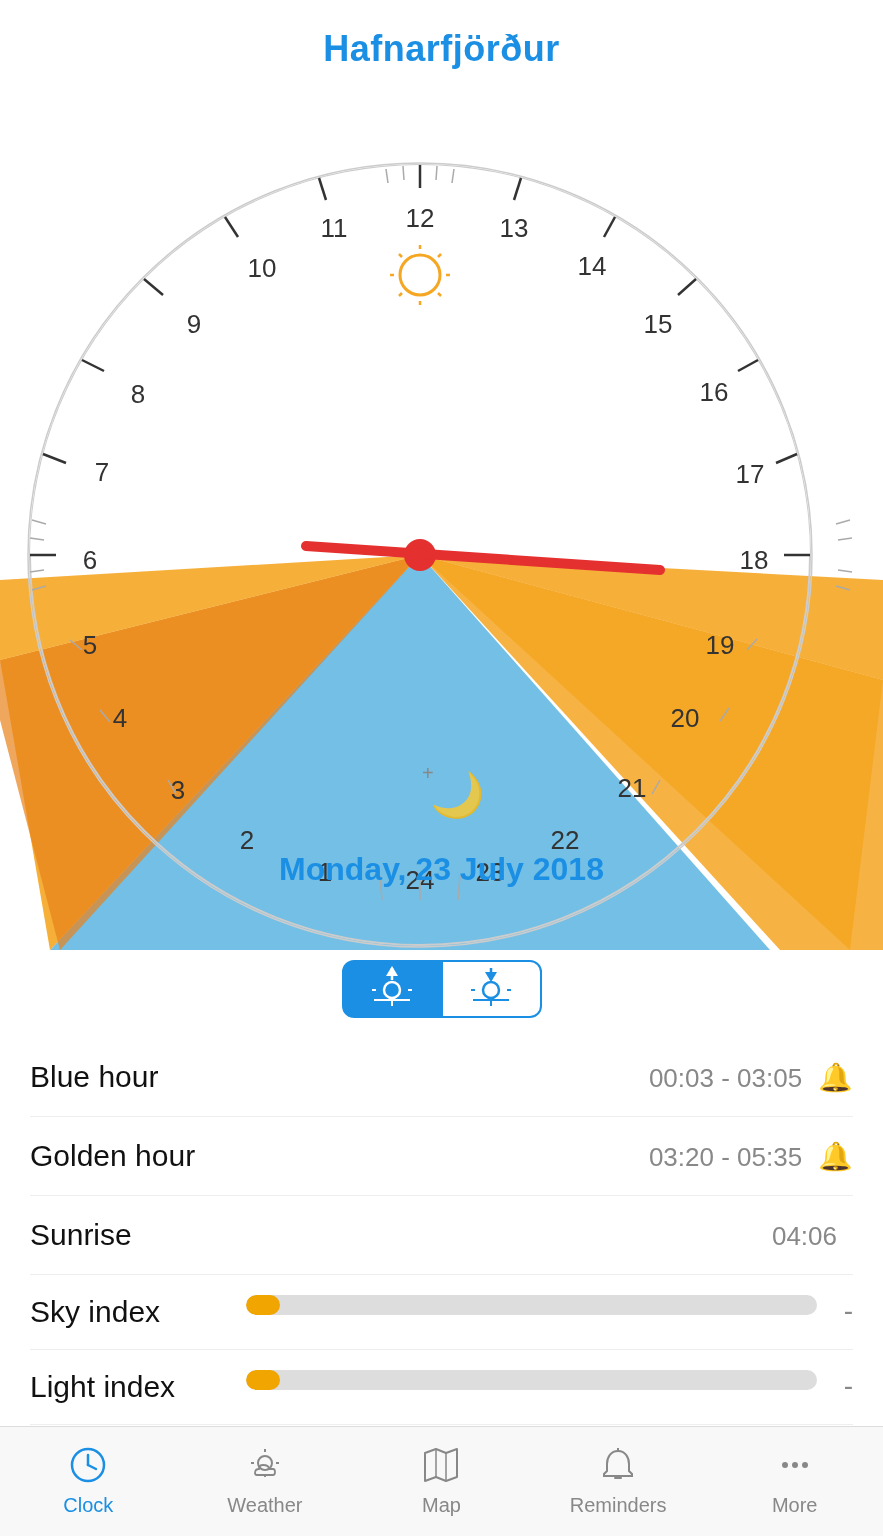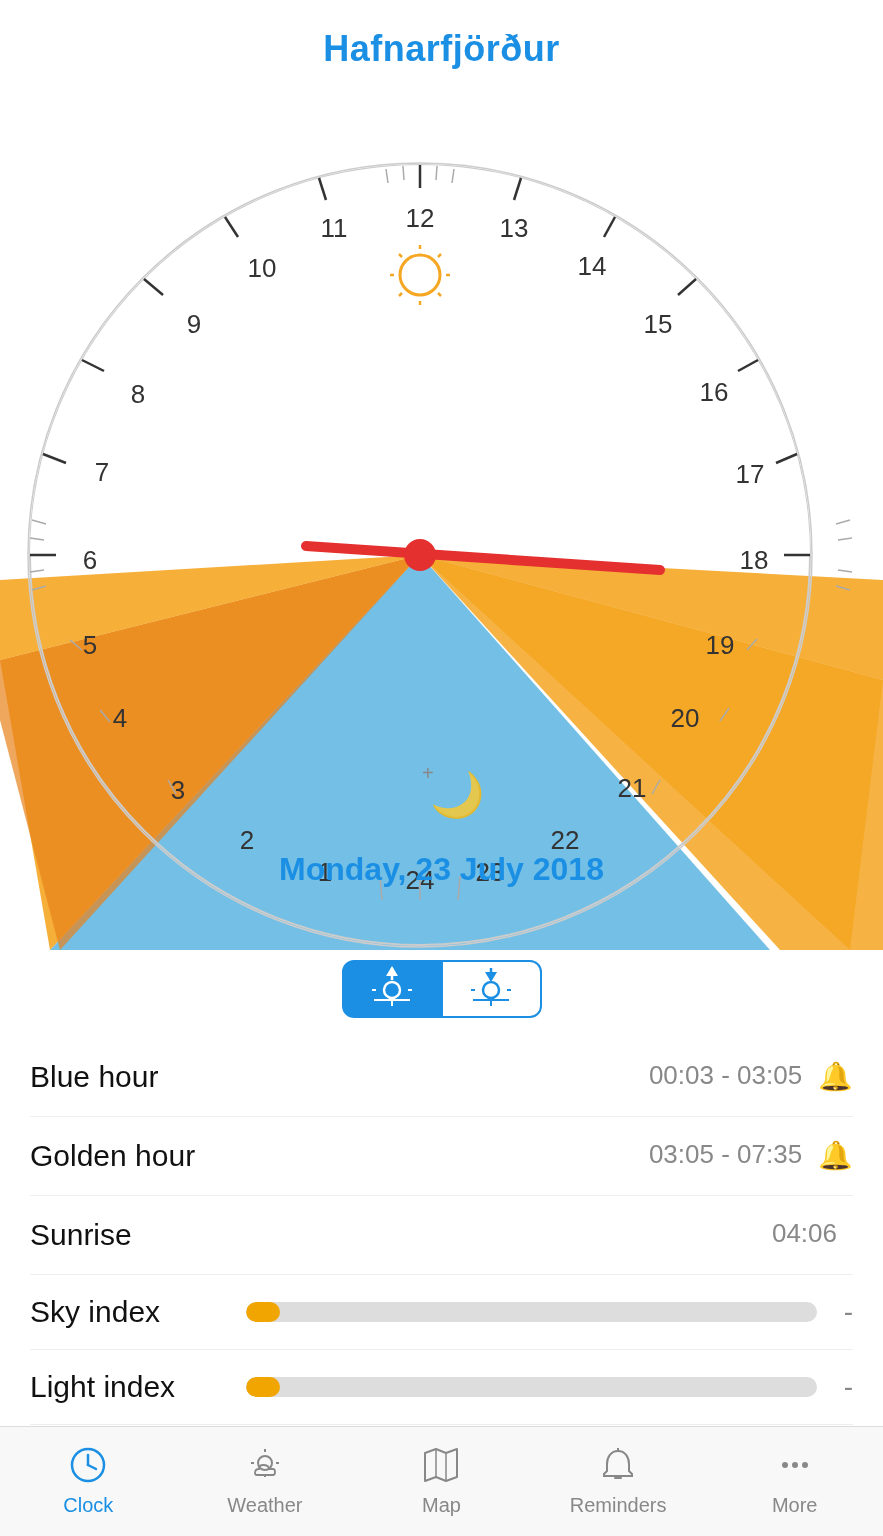--- a/index.html
+++ b/index.html
@@ -86,21 +86,21 @@
     }
     .toggle-btn.active .toggle-icon { color: #fff; }
     .toggle-btn.inactive .toggle-icon { color: #1a8fe3; }
 
     
     .info-section {
       padding: 0 30px;
     }
     .info-row {
       display: flex;
-      align-items: flex-start;
+      align-items: flex-end;
       padding: 22px 0;
       border-bottom: 1px solid #eee;
     }
     .info-label {
       font-size: 30px;
       color: #111;
       font-weight: 400;
       flex: 1;
     }
     .info-value {
@@ -111,21 +111,20 @@
     }
     .bell-icon {
       color: #1a8fe3;
       font-size: 28px;
       cursor: pointer;
     }
 
     
     .progress-row {
       display: flex;
-      align-items: center;
       padding: 20px 0;
       border-bottom: 1px solid #eee;
     }
     .progress-label {
       font-size: 30px;
       color: #111;
       font-weight: 400;
       width: 200px;
     }
     .progress-bar-wrap {
@@ -365,21 +364,21 @@
 </div>
 
 <div class="info-section">
   <div class="info-row">
     <span class="info-label">Blue hour</span>
     <span class="info-value">00:03 - 03:05</span>
     <span class="bell-icon">🔔</span>
   </div>
   <div class="info-row">
     <span class="info-label">Golden hour</span>
-    <span class="info-value">03:05 - 07:35</span>
+    <span class="info-value">03:20 - 05:35</span>
     <span class="bell-icon">🔔</span>
   </div>
   <div class="info-row">
     <span class="info-label">Sunrise</span>
     <span class="info-value">04:06</span>
   </div>
 
   <div class="progress-row">
     <span class="progress-label">Sky index</span>
     <div class="progress-bar-wrap">

